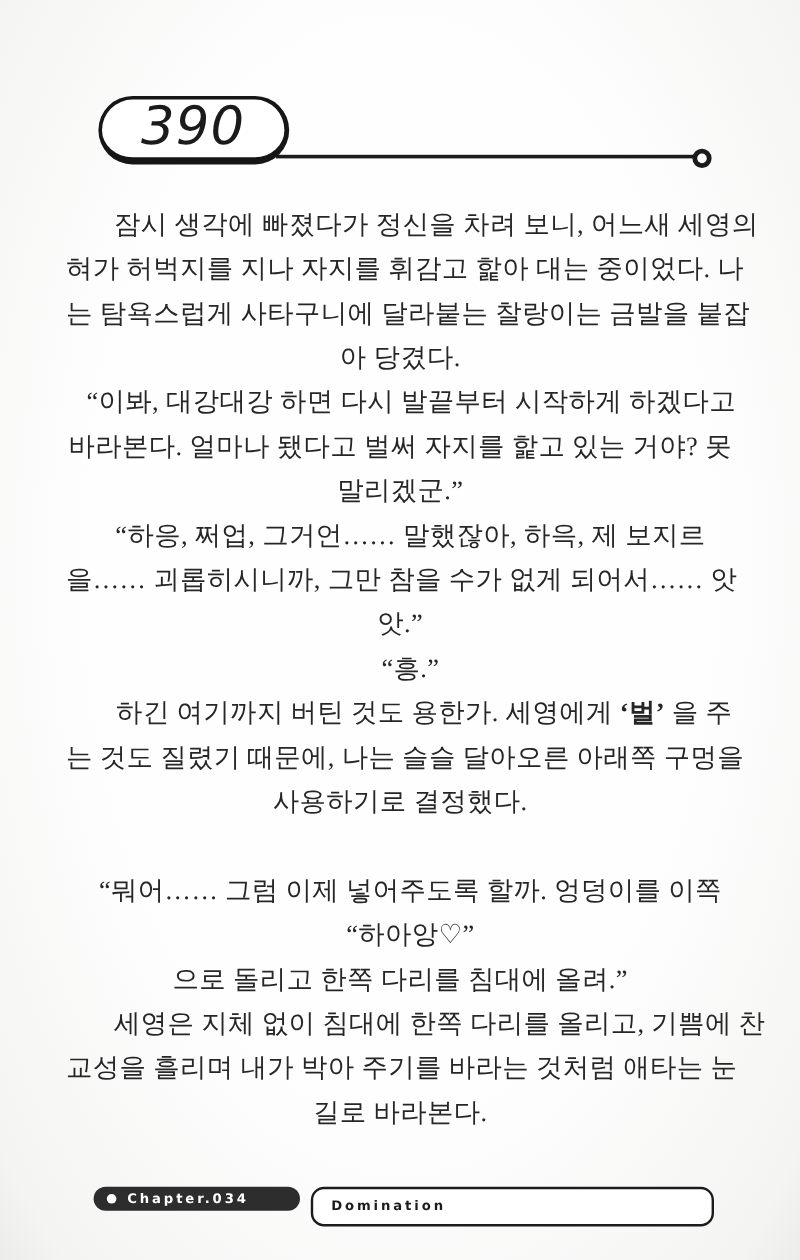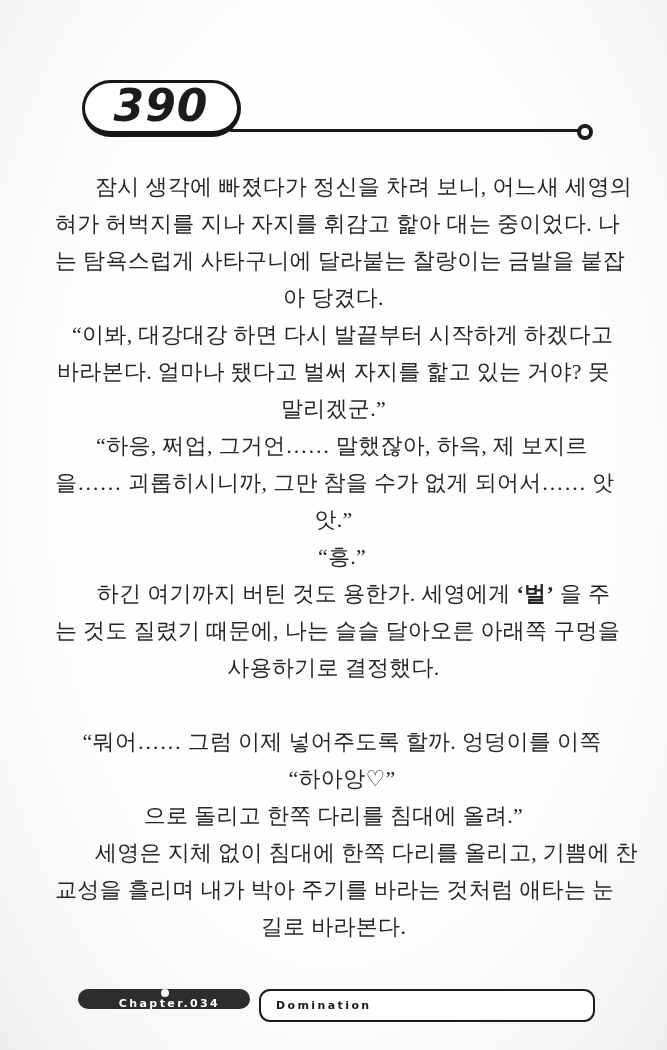--- a/index.html
+++ b/index.html
@@ -31,21 +31,21 @@
     border-radius: 30px;
     background: #fff;
     display: flex;
     align-items: center;
     justify-content: center;
     z-index: 2;
   }
   .page-number-text {
     font-family: "DejaVu Sans", "Liberation Sans", sans-serif;
     font-size: 44px;
-    font-weight: bold;
+    font-weight: normal;
     font-style: italic;
     letter-spacing: 1px;
     color: #1b1b1b;
     transform: translateY(-2px);
   }
   .header-rule {
     position: absolute;
     left: 230px;
     top: 129px;
     width: 352px;
@@ -92,21 +92,20 @@
     left: 78px;
     top: 989px;
     width: 172px;
     height: 20px;
     background: #2d2d2d;
     border-radius: 11px;
     display: flex;
     align-items: center;
     box-sizing: border-box;
     padding-left: 11px;
-    flex-direction: column;
   }
   .chapter-bullet-icon {
     width: 8px;
     height: 8px;
     border-radius: 50%;
     background: #fff;
     flex: 0 0 auto;
     margin-right: 9px;
   }
   .chapter-label {

